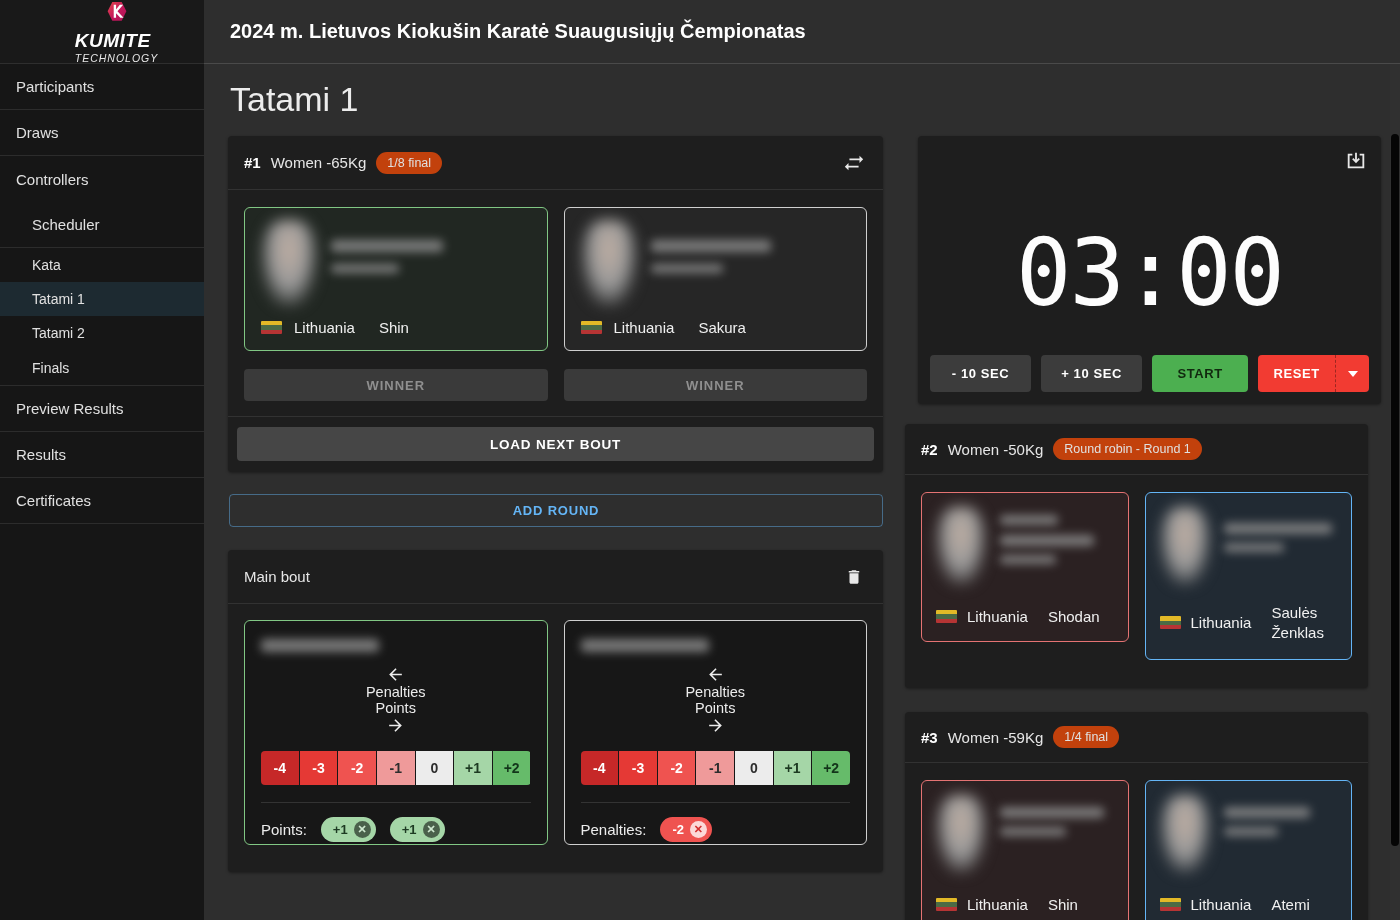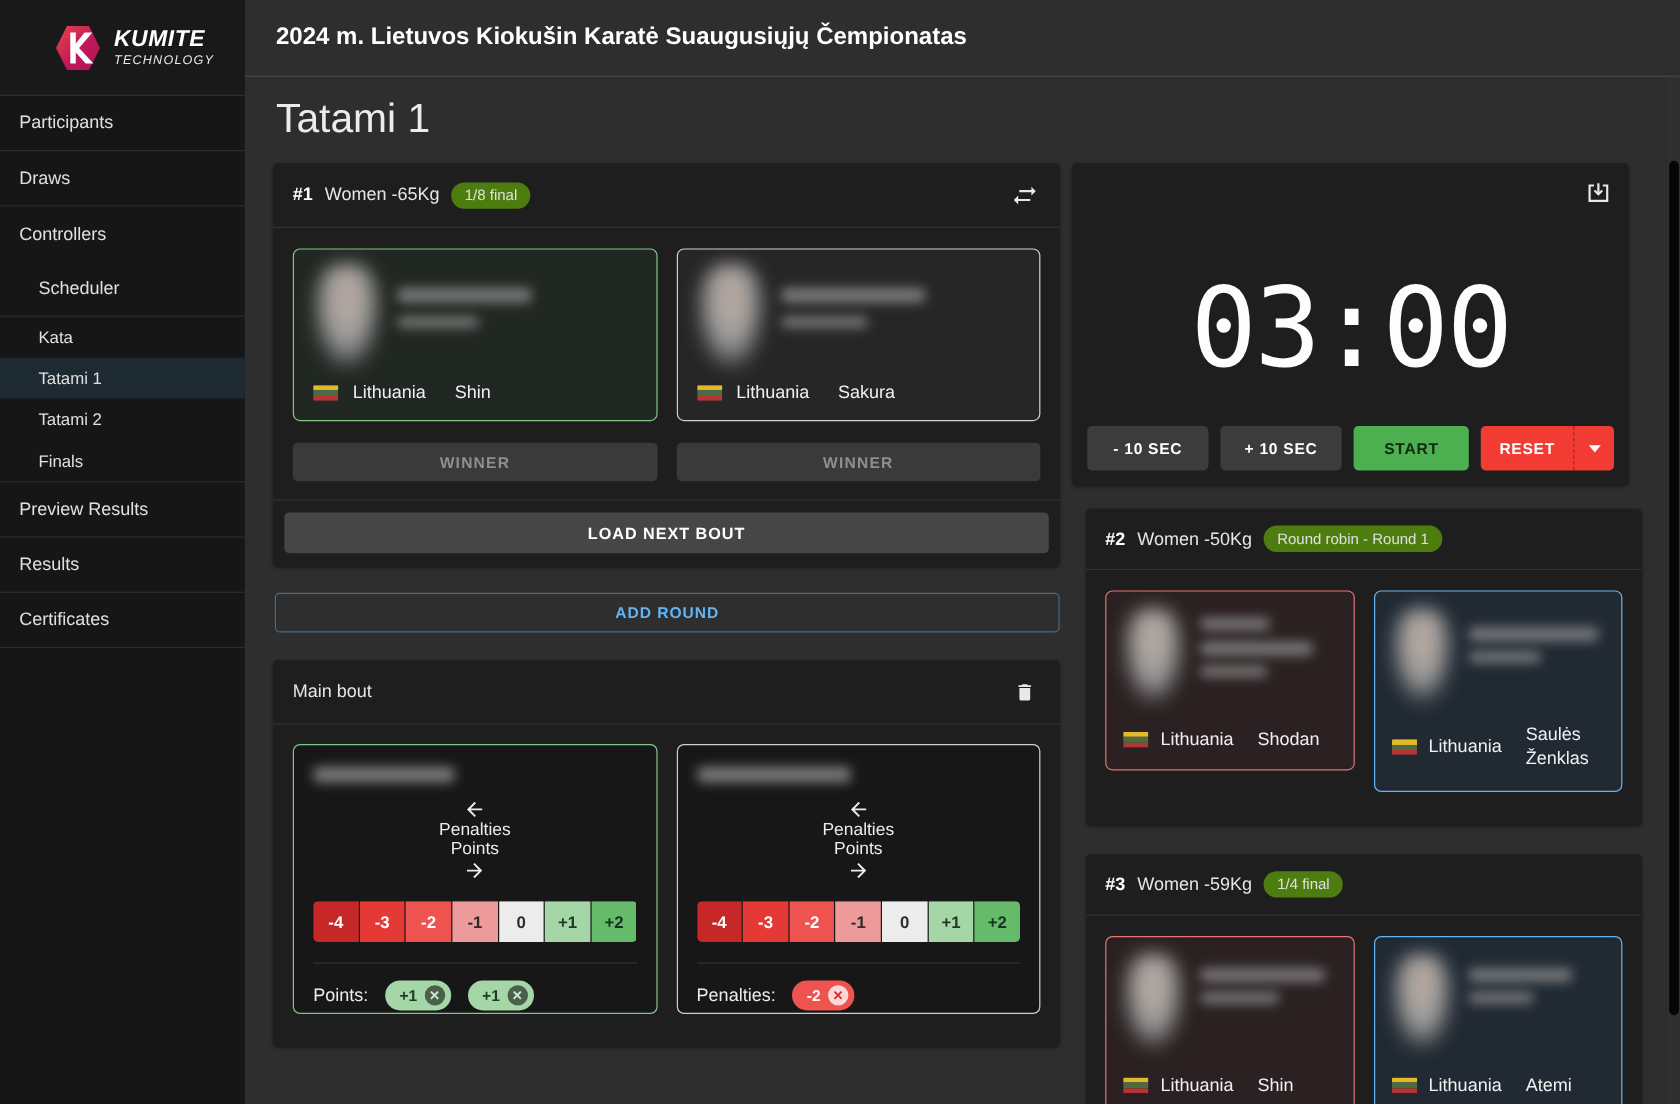--- a/index.html
+++ b/index.html
@@ -2,22 +2,22 @@
 <html><head>
 <meta charset="utf-8">
 <style>
   * { margin:0; padding:0; box-sizing:border-box; }
   html,body { width:1400px; height:920px; overflow:hidden; background:#2e2e2e;
               font-family:"Liberation Sans", sans-serif; color:#e6e6e6; }
   .abs { position:absolute; }
 
   
   #sidebar { position:absolute; left:0; top:0; width:204px; height:920px; background:#161616; z-index:5; }
-  #logo-box { height:80px; display:flex; align-items:center; gap:8px; padding-left:43px;
-              border-bottom:1px solid #2e2e2e; background:#191919; }
+  #logo-box { height:64px; display:flex; align-items:center; gap:8px; padding-left:29px;
+              border-bottom:1px solid #2e2e2e; background:#191919;flex-direction:column; }
   .logo-hex { width:44px; height:44px; }
   .brand-text { line-height:1; font-style:italic; }
   .brand-name { font-size:19px; font-weight:bold; color:#fff; letter-spacing:.5px; }
   .brand-tag  { font-size:10.5px; color:#e8e8e8; letter-spacing:1px; margin-top:3px; }
   .nav-item { display:flex; align-items:center; color:#e0e0e0; font-size:15px; cursor:pointer; }
   .nav-top  { height:46px; padding-left:16px;text-align:center; }
   .nav-sub1 { height:46px; padding-left:32px; }
   .nav-sub2 { height:34px; padding-left:32px; font-size:14px; }
   .nav-div { border-bottom:1px solid #2c2c2c; }
   .nav-selected { background:#1d2a31; }
@@ -28,21 +28,21 @@
   #topbar-title { font-size:20px; color:#fff; padding-left:26px; font-weight:700; }
 
   #page-title { position:absolute; left:230px; top:80px; font-size:34px; font-weight:400; color:#ececec; }
 
   
   .card { background:#1e1e1e; border-radius:4px; box-shadow:0 1px 3px rgba(0,0,0,.4); }
   .card-head { height:54px; display:flex; align-items:center; gap:10px; padding:0 16px;
                border-bottom:1px solid #323232; }
   .bout-num { font-weight:bold; color:#fff; font-size:15px; }
   .bout-cat { color:#e6e6e6; font-size:15px; }
-  .pill { background:#4d7c0f; color:#e0e0e0; font-size:12.5px; padding:4px 11px; border-radius:13px; }
+  .pill { background:#c2410c; color:#e0e0e0; font-size:12.5px; padding:4px 11px; border-radius:13px; }
   .spacer { flex:1; }
   .icon-btn { width:26px; height:26px; display:flex; align-items:center; justify-content:center; cursor:pointer; }
 
   
   .fighters-row { display:flex; gap:16px; padding:17px 16px 0 16px; }
   .fighter-card { flex:1; border-radius:6px; position:relative; border:1px solid #555; cursor:pointer; }
   .fc-green { border-color:#81c784; background:#212722; }
   .fc-white { border-color:#cfcfcf; background:#262626; }
   .fc-red   { border-color:#e57373; background:#2b2122; }
   .fc-blue  { border-color:#64b5f6; background:#212a33; }
@@ -87,21 +87,21 @@
   .chip { display:flex; align-items:center; gap:6px; height:25px; border-radius:13px; padding:0 5px 0 12px; cursor:pointer; }
   .chip-point { background:#a5d6a7; color:#1d3a22; }
   .chip-penalty { background:#ef5350; color:#fff; }
   .chip-label { font-size:13px; font-weight:bold; }
   .chip-x { width:17px; height:17px; border-radius:50%; display:flex; align-items:center; justify-content:center;
             font-size:11px; font-weight:bold; }
   .chip-point .chip-x { background:rgba(0,0,0,.55); color:#cfe8d0; }
   .chip-penalty .chip-x { background:rgba(255,255,255,.78); color:#d32f2f; }
 
   
-  #timer-card { position:absolute; left:894px; top:136px; width:463px; height:268px; }
+  #timer-card { position:absolute; left:918px; top:136px; width:463px; height:268px; }
   #timer-save { position:absolute; right:12px; top:12px; }
   #timer-time { position:absolute; left:0; right:0; top:84px; text-align:center;
                 font-family:"DejaVu Sans Mono", monospace; font-size:92px; color:#fdfdfd; letter-spacing:-2px; }
   .timer-btns { position:absolute; left:12px; right:12px; bottom:12px; display:flex; gap:10px; }
   .tbtn { height:37px; border:none; border-radius:4px; font-weight:bold; font-size:13px; letter-spacing:.6px;
           cursor:pointer; font-family:"Liberation Sans",sans-serif; }
   .tbtn-gray { flex:1.05; background:#3c3c3c; color:#fff; }
   .tbtn-start { flex:1; background:#4caf50; color:#11290f; }
   .tbtn-reset { flex:1.15; background:#f23b32; color:#ffffff; display:flex; align-items:stretch; padding:0; }
   .reset-main { flex:1; display:flex; align-items:center; justify-content:center; }

